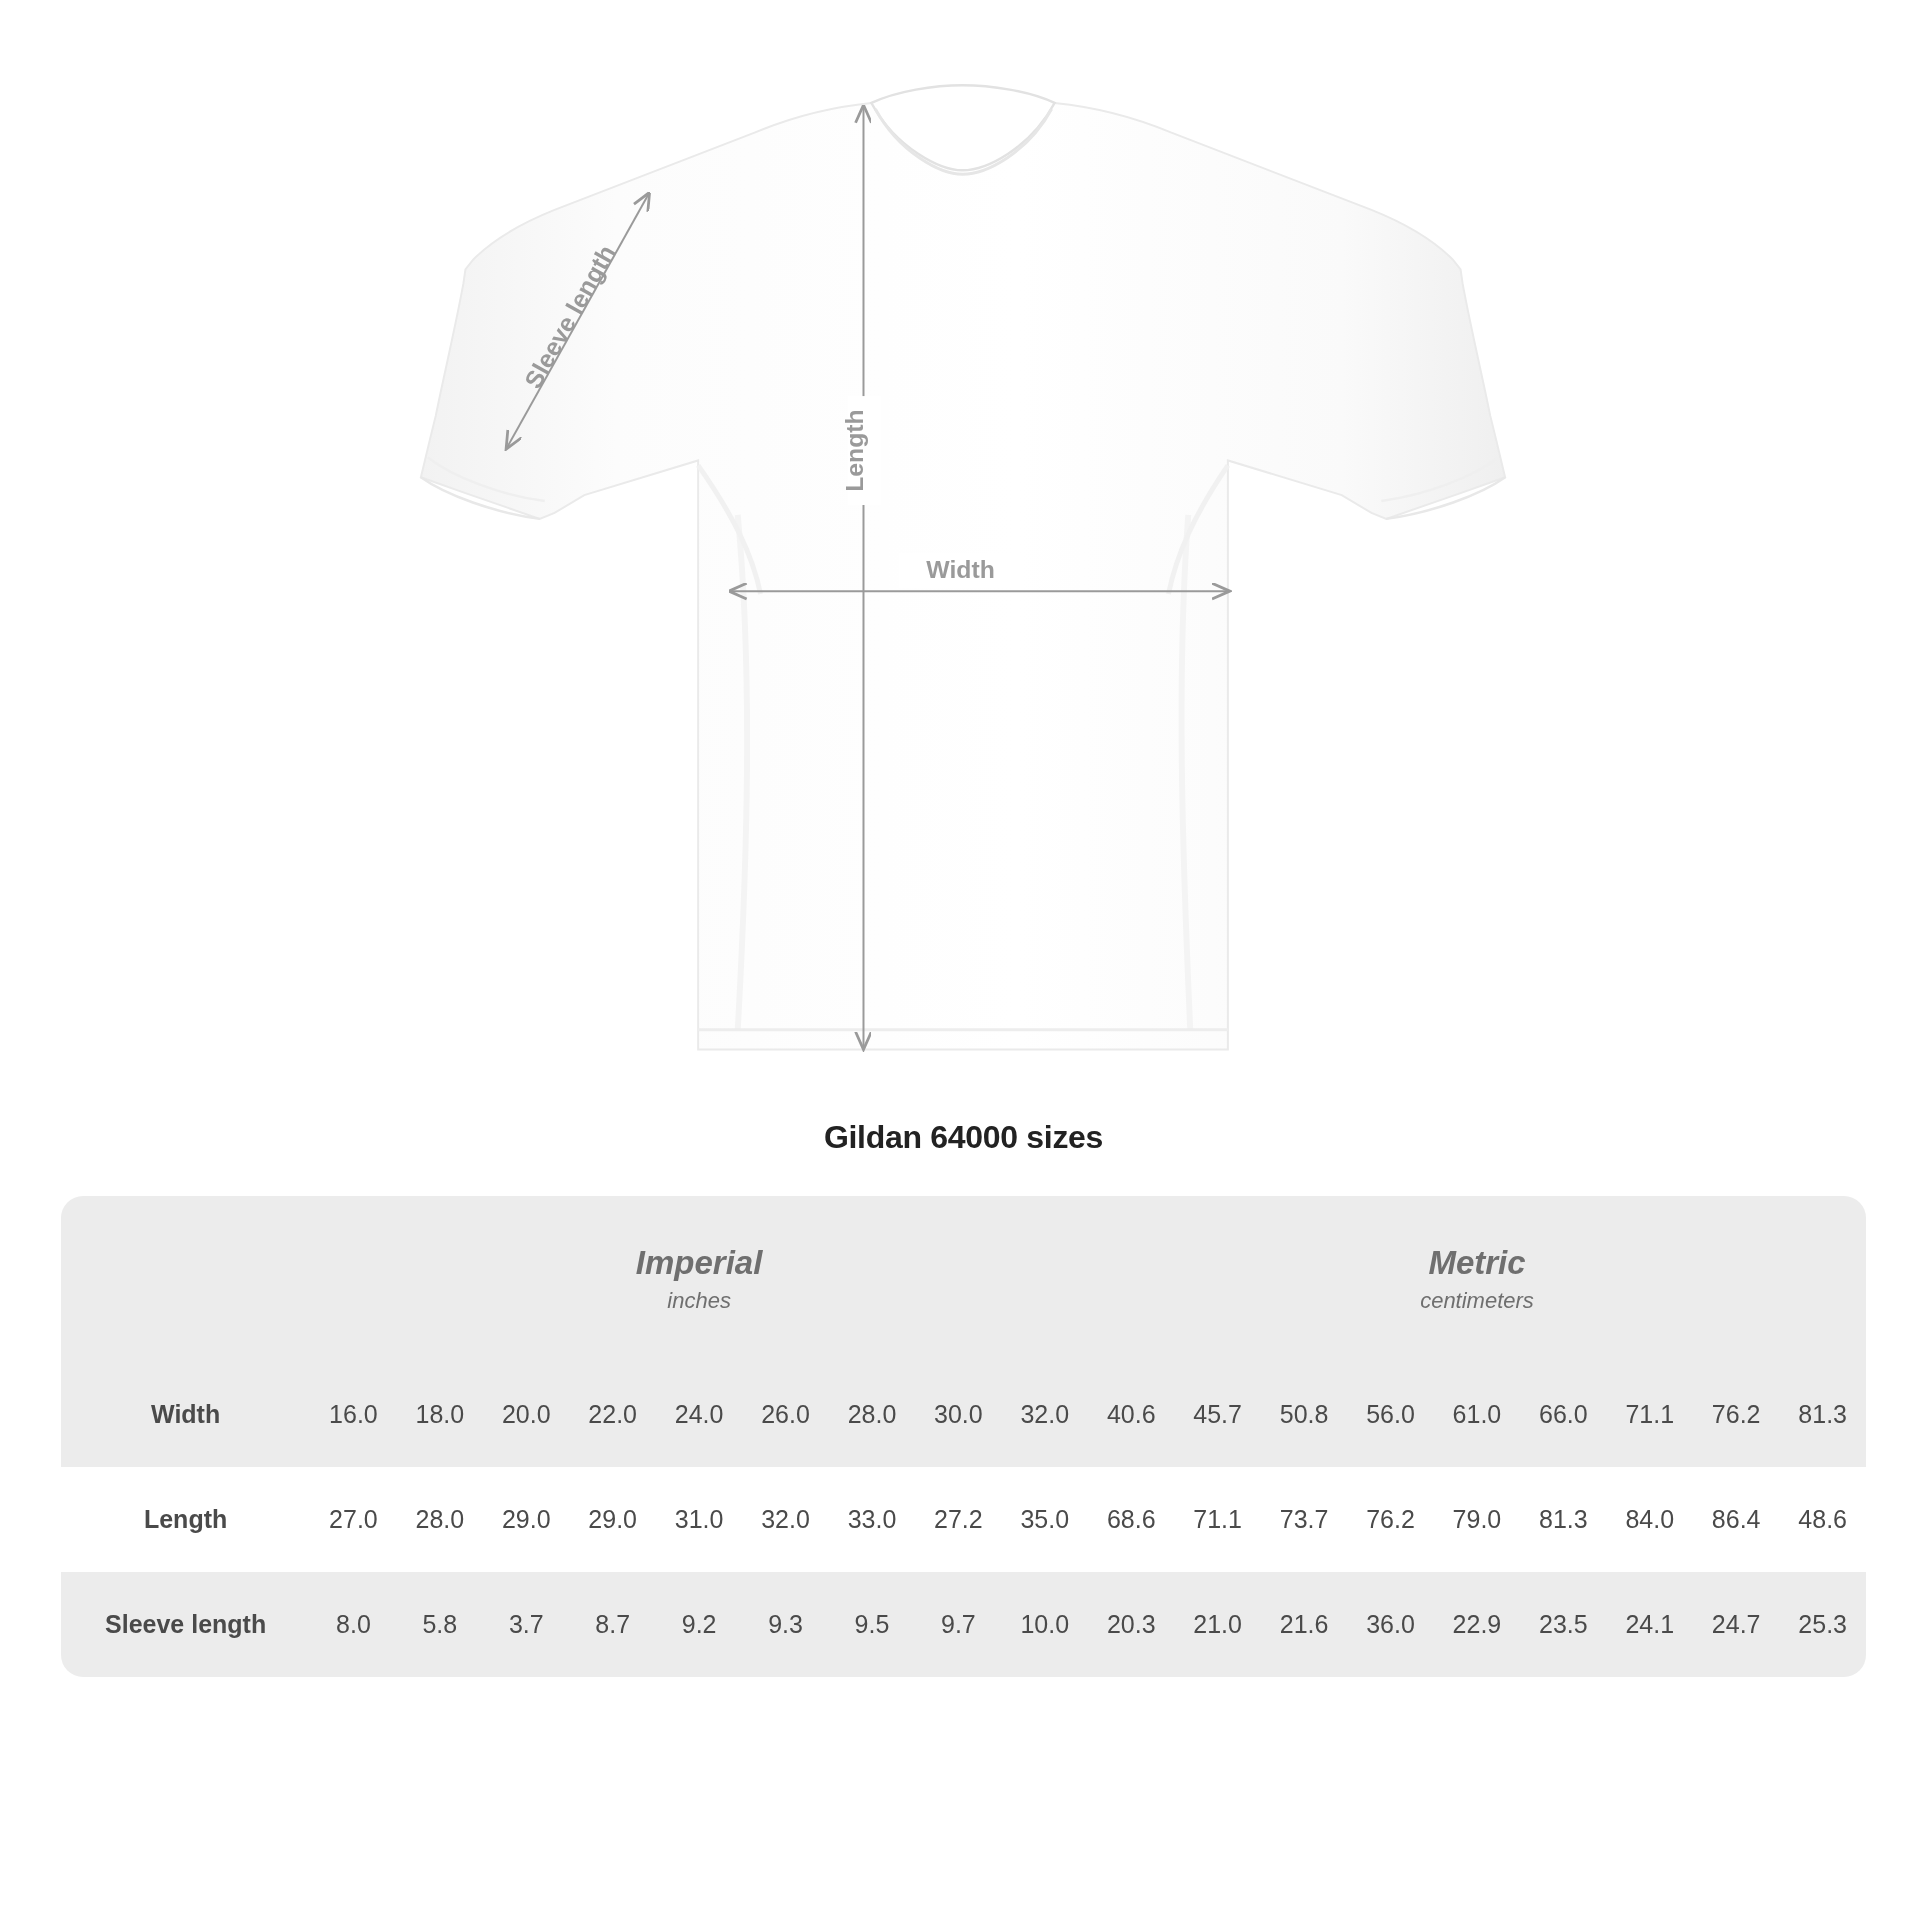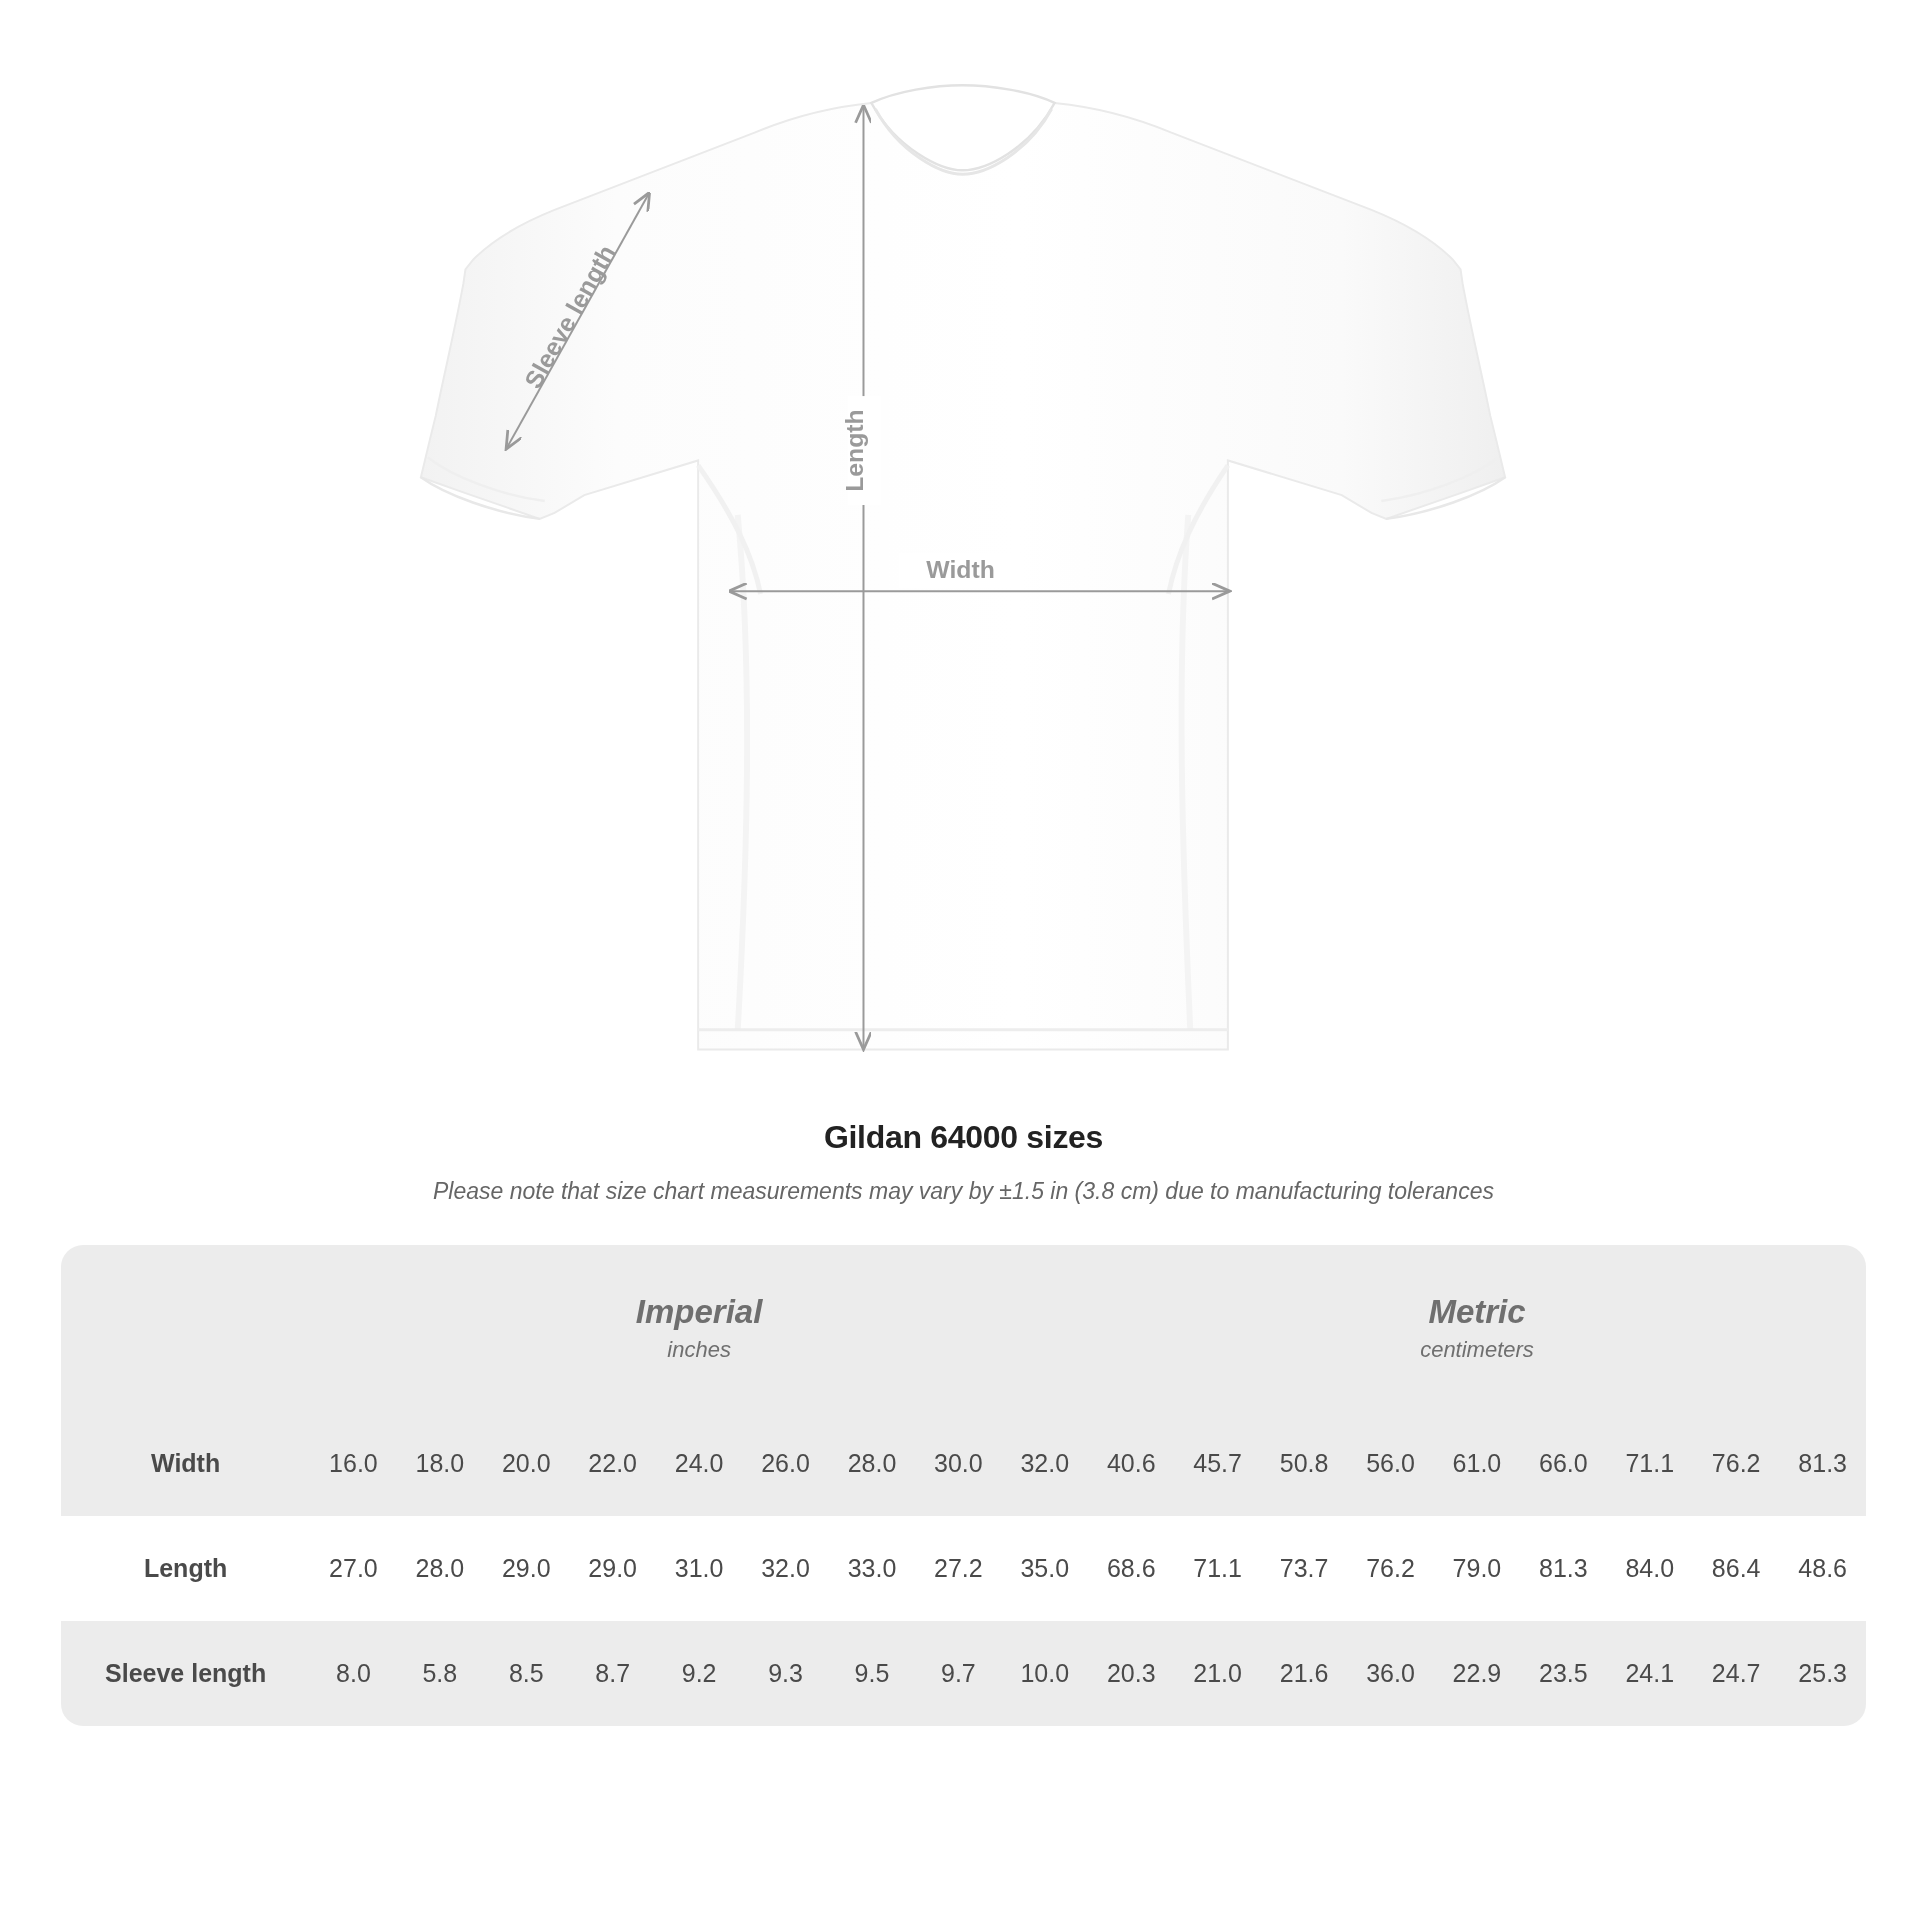--- a/index.html
+++ b/index.html
@@ -200,21 +200,20 @@
 
       <g>
         <line x1="655" y1="196" x2="512" y2="452" stroke="#9a9a9a" stroke-width="2" marker-start="url(#arrHs)" marker-end="url(#arrH)"></line>
         <text x="583" y="324" transform="rotate(-60.8 583 324)" text-anchor="middle" font-family="Liberation Sans, sans-serif" font-size="25" font-weight="bold" fill="#9a9a9a">Sleeve length</text>
       </g>
     </svg>
   </div>
 
   <div class="title-block">
     <div class="chart-title">Gildan 64000 sizes</div>
-    <div class="chart-note">Please note that size chart measurements may vary by ±1.5 in (3.8 cm) due to manufacturing tolerances</div>
   </div>
 
   <div class="table-wrap">
     <table class="size-table">
       <colgroup id="colgroup-holder">
           <col style="width: 248px;">
           <col style="width: 86px;">
           <col style="width: 86px;">
           <col style="width: 86px;">
           <col style="width: 86px;">
@@ -284,21 +283,21 @@
             <td>79.0</td>
             <td>81.3</td>
             <td>84.0</td>
             <td>86.4</td>
             <td>48.6</td>
           </tr>
           <tr class="band shaded">
             <td class="row-head">Sleeve length</td>
             <td>8.0</td>
             <td>5.8</td>
-            <td>8.5</td>
+            <td>3.7</td>
             <td>8.7</td>
             <td>9.2</td>
             <td>9.3</td>
             <td>9.5</td>
             <td>9.7</td>
             <td>10.0</td>
             <td>20.3</td>
             <td>21.0</td>
             <td>21.6</td>
             <td>36.0</td>

